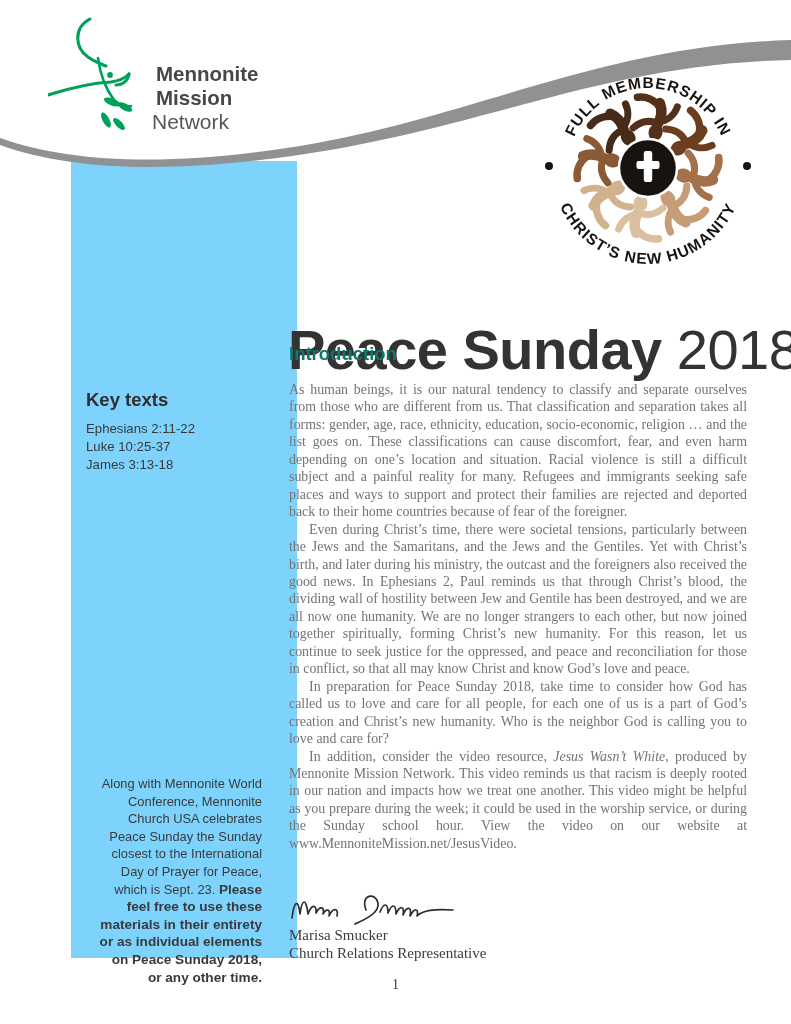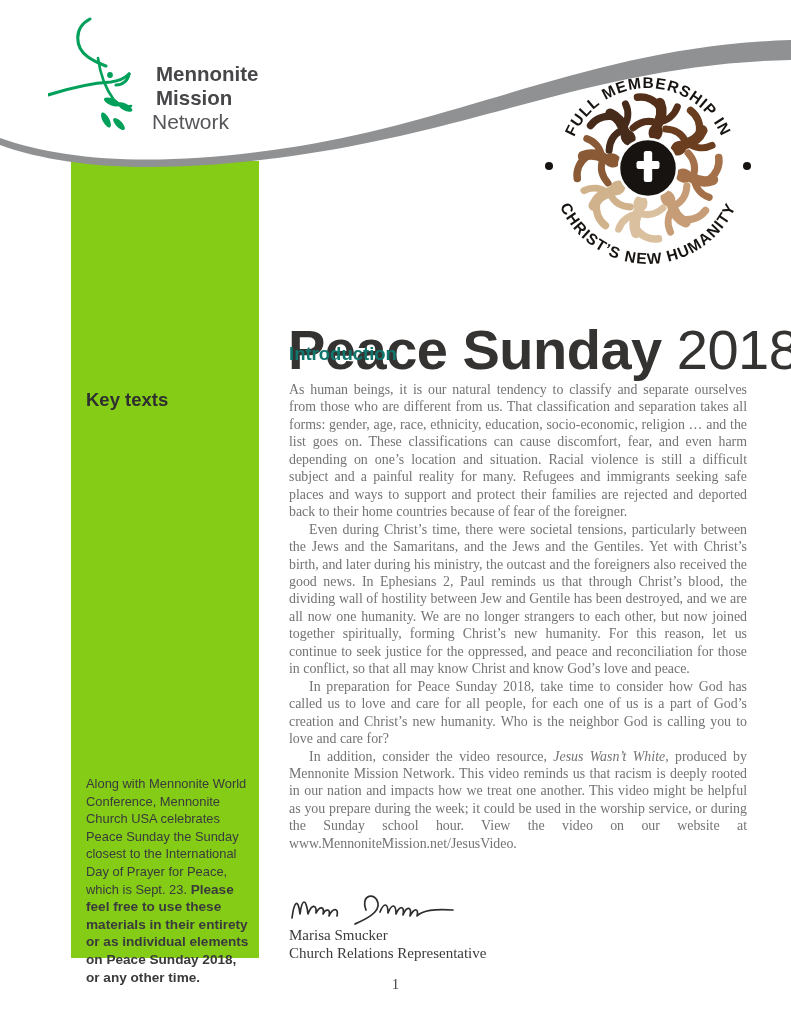--- a/index.html
+++ b/index.html
@@ -19,25 +19,25 @@
   #brand-text{left:152px;top:64px;z-index:3;color:#47474a;line-height:1;}
   #brand-text .b1{font-size:20.5px;font-weight:bold;margin:0 0 3px 4px;}
   #brand-text .b2{font-size:20.5px;font-weight:bold;margin:0 0 3px 4px;}
   #brand-text .b3{font-size:21px;font-weight:400;color:#55555a;margin:0;}
 
   
   #seal{left:536px;top:56px;width:224px;height:224px;z-index:3;}
   #seal text{font-family:"Liberation Sans",sans-serif;font-weight:bold;font-size:15.5px;letter-spacing:1.1px;fill:#171310;}
 
   
-  #sidebar{left:71px;top:161px;width:188px;height:797px;background:#84cc16;z-index:1;}
+  #sidebar{left:71px;top:161px;width:226px;height:797px;background:#7dd3fc;z-index:1;}
   #key-texts{position:absolute;left:15px;top:228px;width:165px;color:#2f2f31;}
   #key-texts h2{font-size:18.5px;font-weight:bold;margin:0 0 9px 0;color:#2e2d2f;}
   #key-texts ul{list-style:none;margin:0;padding:0;font-size:13.2px;line-height:18.2px;color:#39393b;}
-  #sidebar-note{position:absolute;left:15px;top:614px;width:166px;font-size:12.9px;line-height:17.6px;color:#3a3a3c;}
+  #sidebar-note{position:absolute;left:25px;top:614px;width:166px;font-size:12.9px;line-height:17.6px;color:#3a3a3c;text-align:right;}
   #sidebar-note strong{font-size:13.6px;}
 
   
   #page-title{left:288px;top:286px;width:470px;z-index:2;
     font-size:56px;font-weight:bold;color:#353331;letter-spacing:-0.5px;white-space:nowrap;margin-top:31px;}
   #page-title .year{font-weight:400;}
   #intro-heading{left:289px;top:343px;font-size:18.5px;font-weight:bold;color:#0f766e;z-index:2;text-align:right;}
   #body-copy{left:289px;top:381px;width:458px;z-index:2;
     font-family:"Liberation Serif",serif;font-size:13.9px;line-height:17.45px;
     color:#737373;text-align:justify;}
@@ -118,20 +118,25 @@
   <text>
     <textPath href="#arcBot" startOffset="50%" text-anchor="middle">CHRIST’S NEW HUMANITY</textPath>
   </text>
   <circle cx="-99" cy="-2" r="4" fill="#171310"></circle>
   <circle cx="99" cy="-2" r="4" fill="#171310"></circle>
 </svg>
 
 <div id="sidebar" class="abs">
   <div id="key-texts">
     <h2>Key texts</h2>
+    <ul>
+      <li>Ephesians 2:11-22</li>
+      <li>Luke 10:25-37</li>
+      <li>James 3:13-18</li>
+    </ul>
   </div>
   <div id="sidebar-note">
     <span>Along with Mennonite World Conference, Mennonite Church USA celebrates Peace Sunday the Sunday closest to the International Day of Prayer for Peace, which is Sept. 23. </span><strong>Please feel free to use these materials in their entirety or as individual elements on Peace Sunday 2018, or any other time.</strong>
   </div>
 </div>
 
 <div id="page-title" class="abs"><span>Peace Sunday</span><span class="year"> 2018</span></div>
 
 <div id="intro-heading" class="abs">Introduction</div>
 

